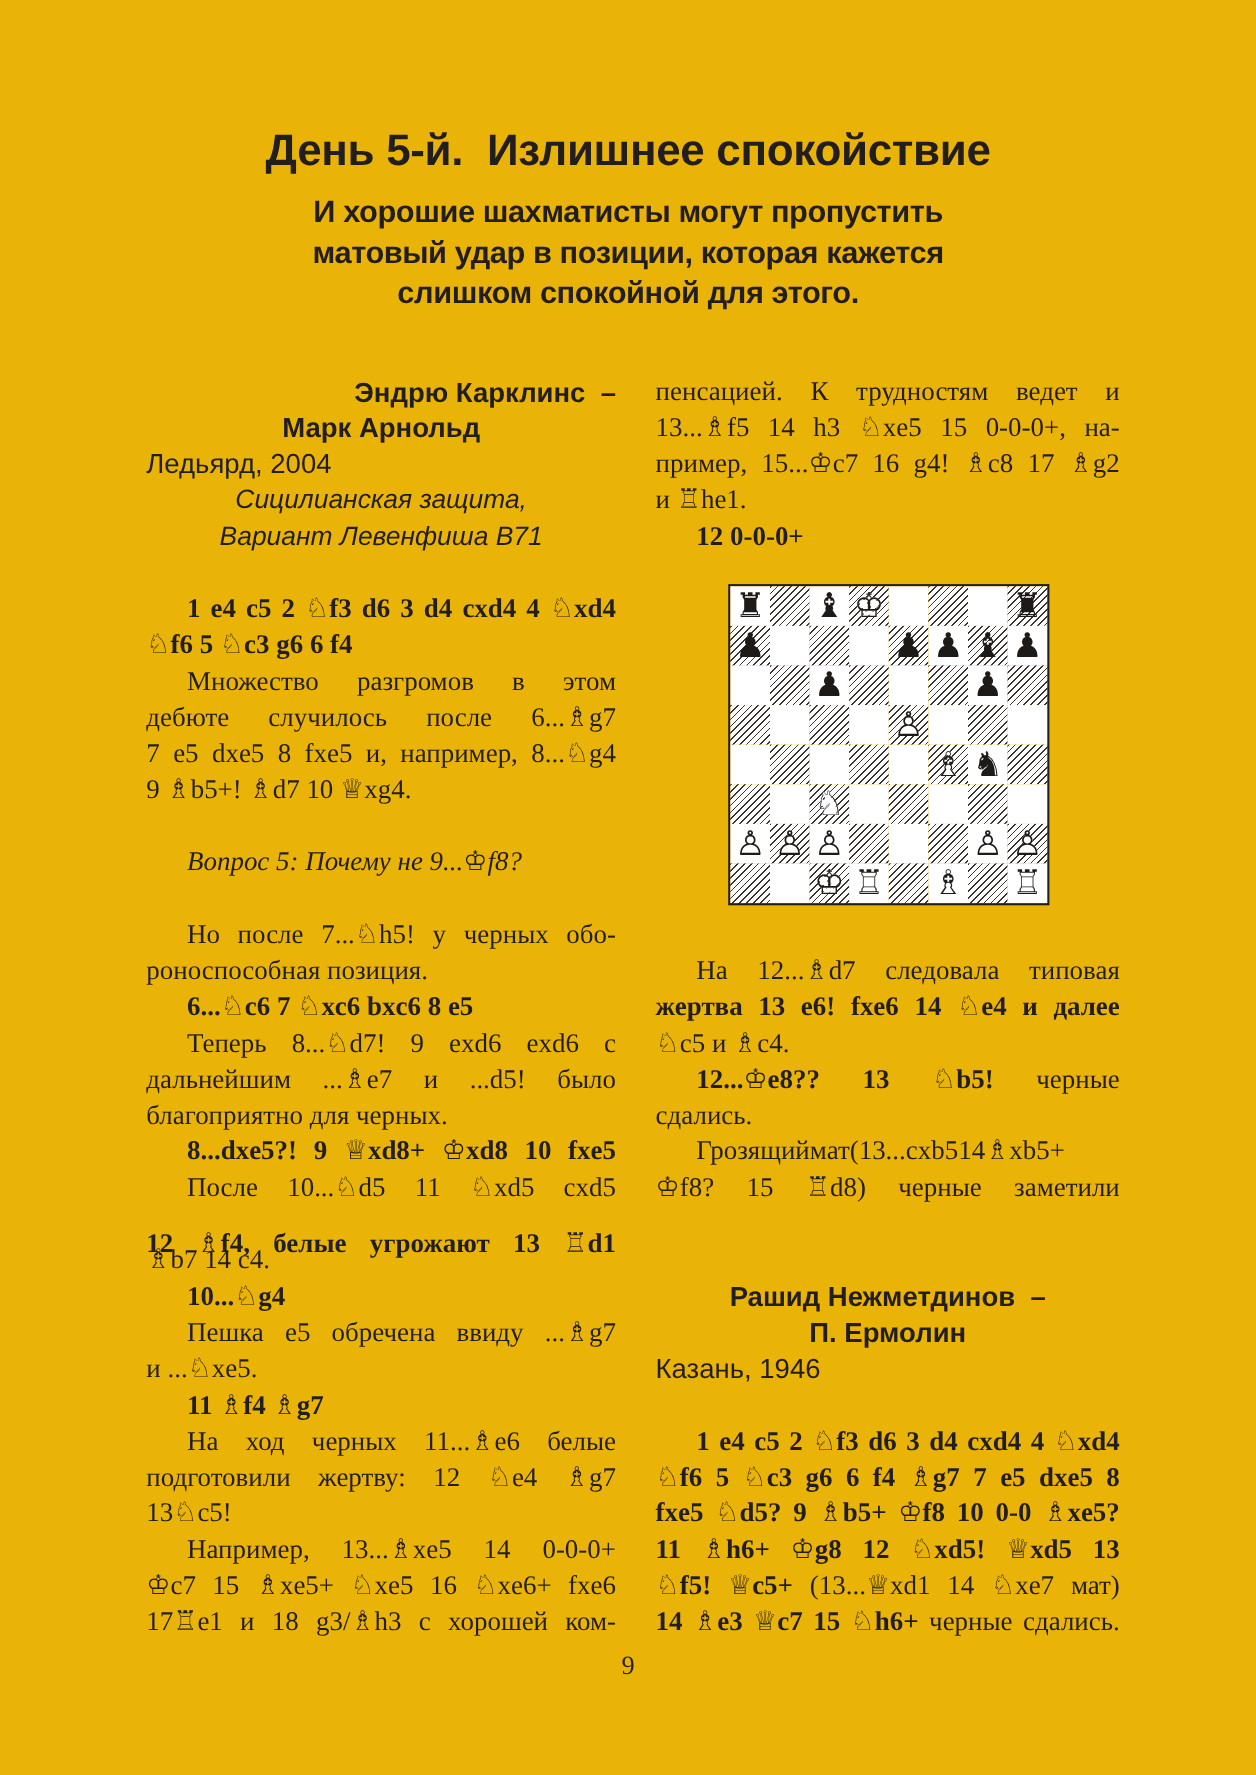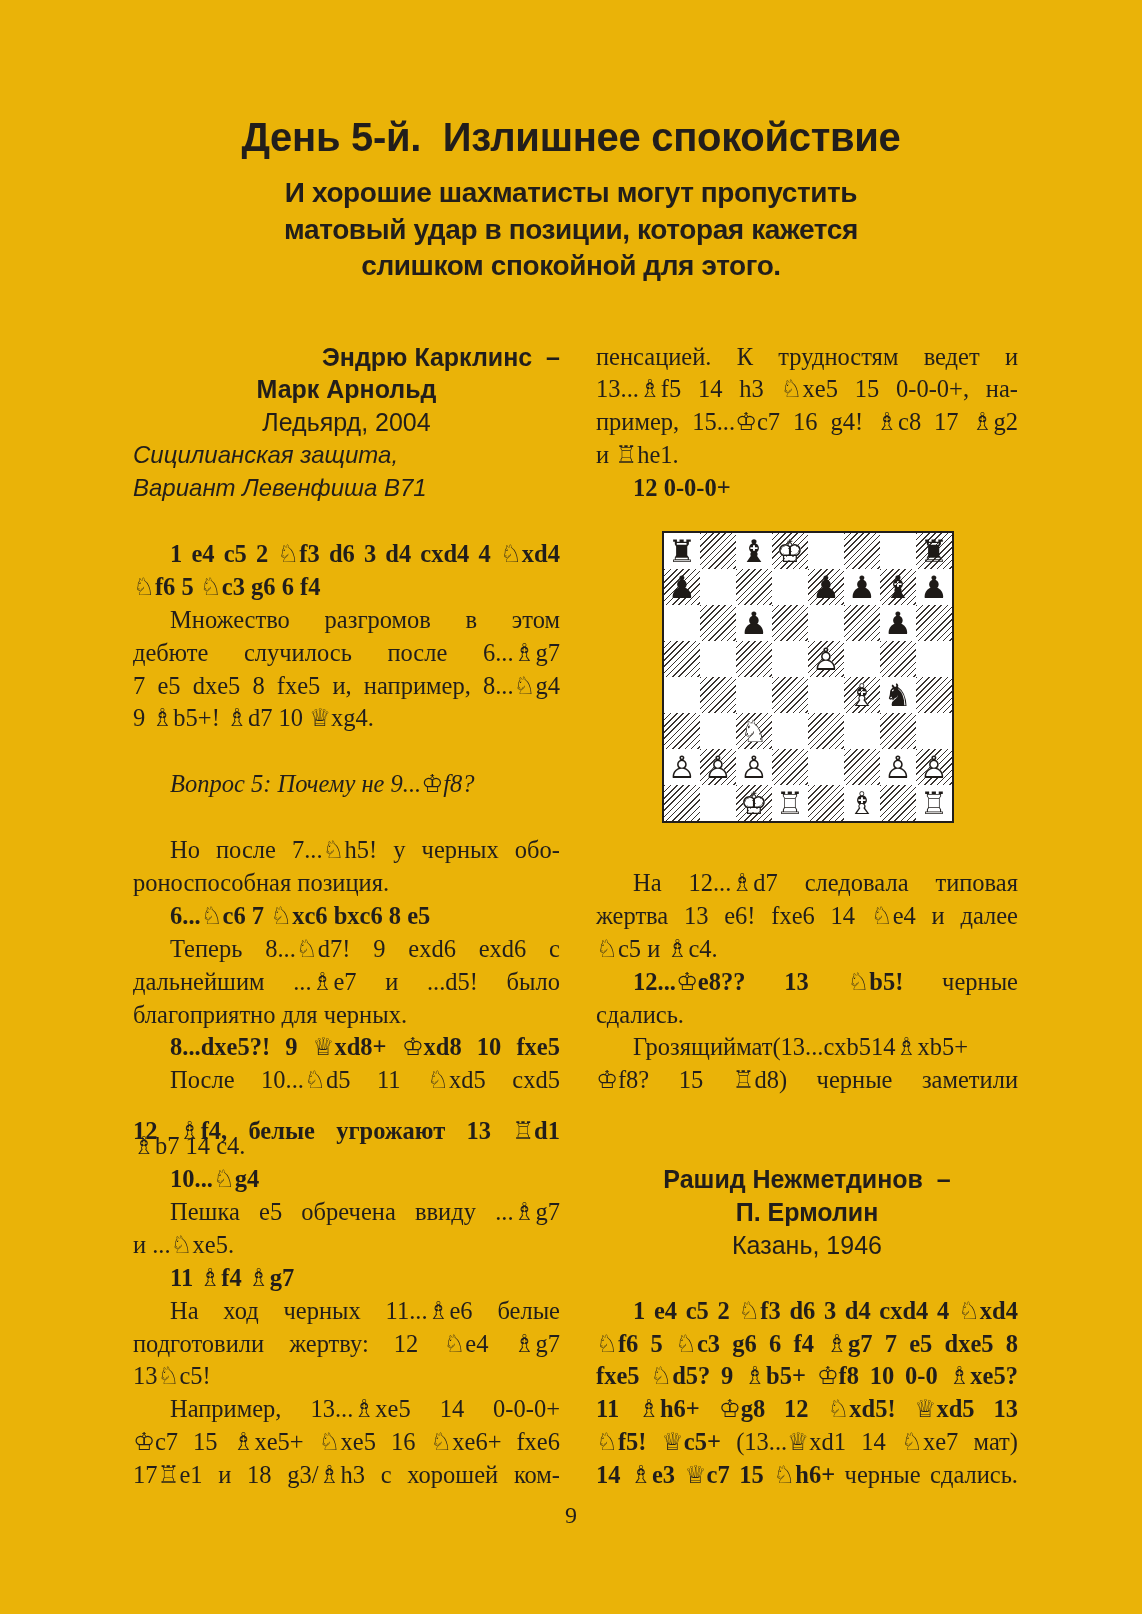--- a/index.html
+++ b/index.html
@@ -22,22 +22,22 @@
   .col.left { left: 133px; width: 427px; }
   .col.right { left: 596px; width: 422px; }
   .line {
     position: absolute; left: 0; right: 0; height: 32.9px;
     font: 24.5px/32.9px "Liberation Serif", "DejaVu Sans", serif;
     white-space: nowrap;
   }
   .line.ind { padding-left: 37px; }
   .line.just { text-align: justify; text-align-last: justify; white-space: normal; }
   .line.h { text-align: center; white-space: pre; font: bold 25px/32.9px "Liberation Sans", "DejaVu Sans", sans-serif; }
-  .line.s { text-align: center; white-space: pre; font: 25px/32.9px "Liberation Sans", "DejaVu Sans", sans-serif; }
-  .line.si { white-space: pre; font: italic 24px/32.9px "Liberation Sans", "DejaVu Sans", sans-serif; }
+  .line.s { white-space: pre; font: 25px/32.9px "Liberation Sans", "DejaVu Sans", sans-serif; }
+  .line.si { text-align: center; white-space: pre; font: italic 24px/32.9px "Liberation Sans", "DejaVu Sans", sans-serif; }
   .b { font-weight: bold; }
   .i { font-style: italic; }
   .board {
     position: absolute; left: 662px; top: 531px;
     width: 288px; height: 288px; border: 2px solid #221e1b;
     display: grid; grid-template-columns: repeat(8, 36px); grid-template-rows: repeat(8, 36px);
   }
   .sq { position: relative; width: 36px; height: 36px; background: #ffffff; }
   .sq.dark {
     background: repeating-linear-gradient(135deg, #3a3430 0 1.1px, #ffffff 1.1px 4.4px);
@@ -97,21 +97,21 @@
       <div class="line t just" style="top: 1426.25px;"><span>♔c7 15 ♗xe5+ ♘xe5 16 ♘xe6+ fxe6</span></div>
       <div class="line t just" style="top: 1459.15px;"><span>17♖e1 и 18 g3/♗h3 с хорошей ком-</span></div>
     </div>
   <div class="col right" id="col-right">
       <div class="line t just" style="top: 340.55px;"><span>пенсацией. К трудностям ведет и</span></div>
       <div class="line t just" style="top: 373.45px;"><span>13...♗f5 14 h3 ♘xe5 15 0-0-0+, на-</span></div>
       <div class="line t just" style="top: 406.35px;"><span>пример, 15...♔c7 16 g4! ♗c8 17 ♗g2</span></div>
       <div class="line t" style="top: 439.25px;"><span>и ♖he1.</span></div>
       <div class="line t ind" style="top: 472.15px;"><span class="b">12 0-0-0+</span></div>
       <div class="line t ind just" style="top: 866.95px;"><span>На 12...♗d7 следовала типовая</span></div>
-      <div class="line t just" style="top: 899.85px;"><span>жертва 13 e6! fxe6 14 ♘e4 и далее</span></div>
+      <div class="line t just" style="top: 899.85px; font-weight: bold;"><span>жертва 13 e6! fxe6 14 ♘e4 и далее</span></div>
       <div class="line t" style="top: 932.75px;"><span>♘c5 и ♗c4.</span></div>
       <div class="line t ind just" style="top: 965.65px;"><span class="b">12...♔e8?? 13 ♘b5!</span><span> черные</span></div>
       <div class="line t" style="top: 998.55px;"><span>сдались.</span></div>
       <div class="line t ind just" style="top: 1031.45px;"><span>Грозящиймат(13...cxb514♗xb5+</span></div>
       <div class="line t just" style="top: 1064.35px;"><span>♔f8? 15 ♖d8) черные заметили</span></div>
       <div class="line h" style="top: 1163.05px;"><span>Рашид Нежметдинов  –</span></div>
       <div class="line h" style="top: 1195.95px;"><span>П. Ермолин</span></div>
       <div class="line s" style="top: 1228.85px;"><span>Казань, 1946</span></div>
       <div class="line t ind just" style="top: 1294.65px;"><span class="b">1 e4 c5 2 ♘f3 d6 3 d4 cxd4 4 ♘xd4</span></div>
       <div class="line t just" style="top: 1327.55px;"><span class="b">♘f6 5 ♘c3 g6 6 f4 ♗g7 7 e5 dxe5 8</span></div>

